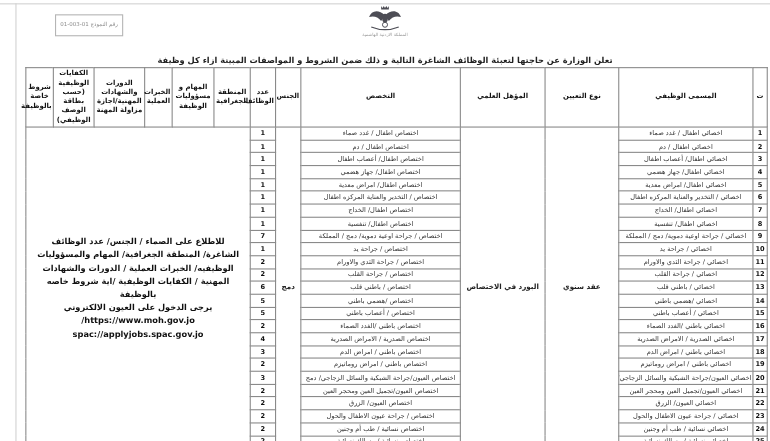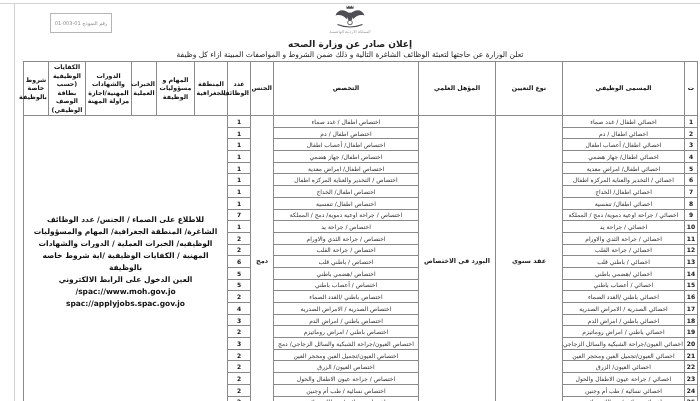--- a/index.html
+++ b/index.html
@@ -7,21 +7,21 @@
           font-family:"DejaVu Sans",sans-serif;direction:rtl;}
   .edge-top{position:absolute;left:0;top:3px;width:700px;border-top:1px solid #d2d2d2;}
   .edge-left{position:absolute;left:14px;top:3px;height:398px;border-left:1px solid #d2d2d2;}
   .stamp-box{position:absolute;left:50px;top:13px;width:60px;height:18px;border:1px solid #b5b5b5;
              display:flex;align-items:center;justify-content:center;font-size:5px;color:#8c8c8c;}
   .logo-wrap{position:absolute;left:0;top:4px;width:700px;text-align:center;line-height:0;}
   .logo-caption{font-size:4px;color:#999;line-height:1;margin-top:1px;letter-spacing:.5px;}
   .title{position:absolute;top:39px;left:0;width:700px;text-align:center;
          font-size:9px;font-weight:bold;color:#222;}
   .subtitle{position:absolute;top:50px;left:0;width:700px;text-align:center;
-            font-size:7.5px;font-weight:normal;color:#222;}
+            font-size:7.5px;font-weight:bold;color:#222;}
   table.vac{position:absolute;top:61px;right:2px;width:674px;border-collapse:collapse;
             table-layout:fixed;background:#fff;}
   th,td{border:0.6px solid #8a8a8a;padding:0;}
   thead tr{height:47px;}
   tbody tr{height:11.7px;}
   th{font-size:6.3px;font-weight:bold;text-align:center;vertical-align:middle;
      color:#111;line-height:1.35;padding:1px;}
   .num-cell{font-size:6px;font-weight:bold;text-align:center;color:#111;}
   .text-cell{font-size:6px;text-align:center;color:#333;white-space:nowrap;overflow:hidden;padding:0 1px;}
   .count-cell{font-size:6px;font-weight:bold;text-align:center;color:#111;}
@@ -49,21 +49,20 @@
         <path d="M17 10 C11 4, 4.5 5.5, 2.5 11.5 C7 10.2, 10.5 11.5, 13.5 15 Z"></path>
         <path d="M17 10 C23 4, 29.5 5.5, 31.5 11.5 C27 10.2, 23.5 11.5, 20.5 15 Z"></path>
         <ellipse cx="17" cy="12.5" rx="2.6" ry="4"></ellipse>
       </g>
       <circle cx="17" cy="18.5" r="2.3" fill="none" stroke="#4d4d55" stroke-width="0.9"></circle>
       <path d="M4.5 20.5 Q17 25.5 29.5 20.5" fill="none" stroke="#4d4d55" stroke-width="1.1"></path>
     </svg>
     <div class="logo-caption">المملكة الاردنية الهاشمية</div>
   </div>
 
-  <div class="title">إعلان صادر عن وزارة الصحه</div>
   <div class="subtitle">تعلن الوزارة عن حاجتها لتعبئة الوظائف الشاغرة التالية و ذلك ضمن الشروط و المواصفات المبينة ازاء كل وظيفة</div>
 
   <table class="vac">
     <colgroup>
       <col style="width:13px">
         <col style="width:122px">
         <col style="width:67px">
         <col style="width:77px">
       <col style="width:145px">
         <col style="width:23px">
@@ -96,22 +95,22 @@
         <tr>
           <td class="num-cell">1</td>
           <td class="text-cell">اخصائي اطفال / غدد صماء</td>
           <td class="merged-cell" rowspan="25">عقد سنوي</td>
           <td class="merged-cell" rowspan="25">البورد في الاختصاص</td>
           <td class="text-cell">اختصاص اطفال / غدد صماء</td>
           <td class="merged-cell" rowspan="25">دمج</td>
           <td class="count-cell">1</td>
           <td class="info-cell" rowspan="25" colspan="6">
             <div>للاطلاع على الصماء / الجنس/ عدد الوظائف الشاغرة/ المنطقة الجغرافية/ المهام والمسؤوليات الوظيفيه/ الخبرات العملية / الدورات والشهادات المهنية / الكفايات الوظيفية /اية شروط خاصه بالوظيفة</div>
-            <div>العين الدخول على الرابط الالكتروني</div>
-            <div class="info-link">spac://www.moh.gov.jo/</div>
+            <div>يرجى الدخول على العيون الالكتروني</div>
+            <div class="info-link">https://www.moh.gov.jo/</div>
             <div class="info-link">spac://applyjobs.spac.gov.jo</div>
           </td>
         </tr>
         <tr>
           <td class="num-cell">2</td>
           <td class="text-cell">اخصائي اطفال / دم</td>
           <td class="text-cell">اختصاص اطفال / دم</td>
           <td class="count-cell">1</td>
         </tr>
         <tr>

